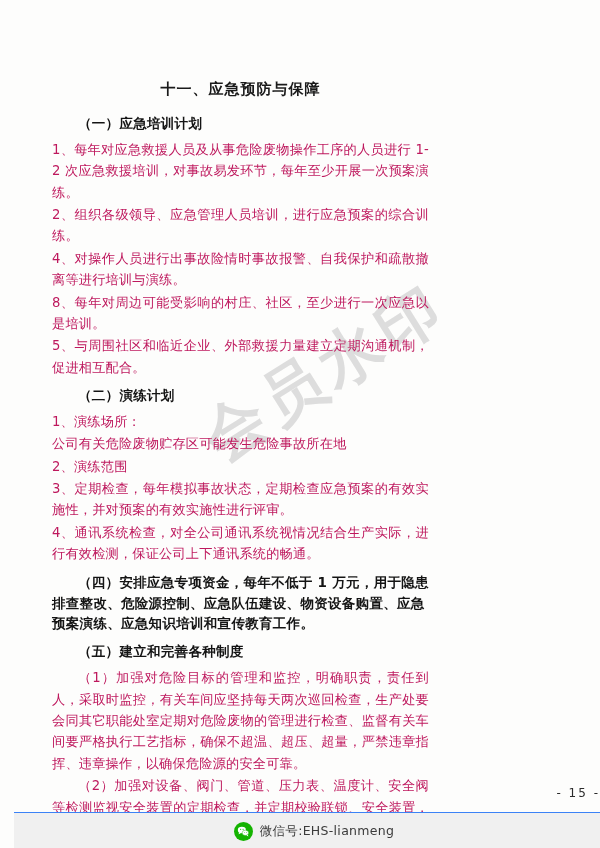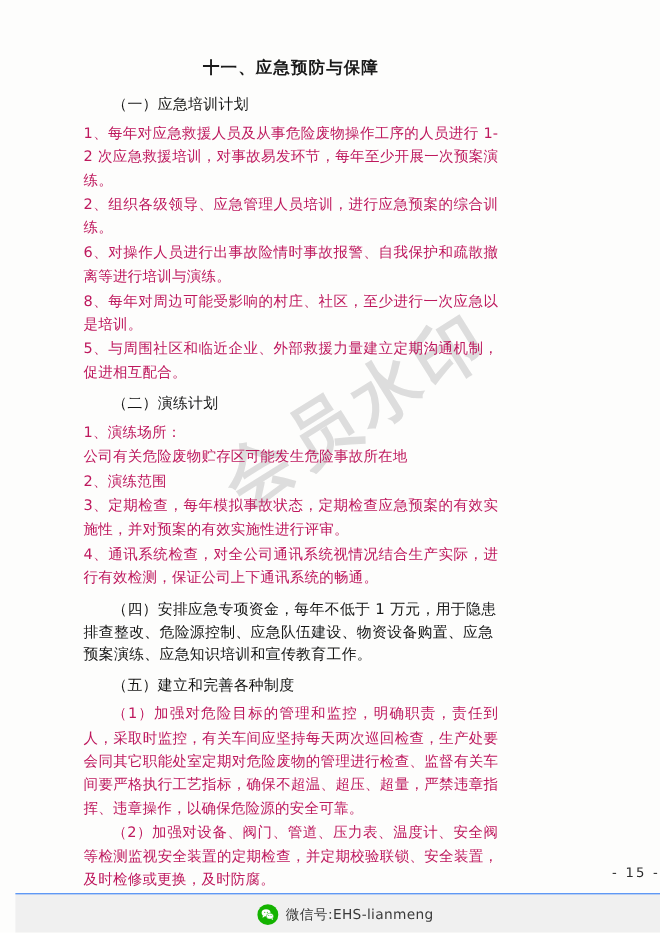--- a/index.html
+++ b/index.html
@@ -19,37 +19,36 @@
     width: 600px;
     height: 848px;
     background: #fdfdfc;
     overflow: hidden;
   }
   .doc-body {
     position: absolute;
     left: 0;
     top: 0;
     width: 481px;
-    padding: 44px 52px 0 52px;
+    padding: 72px 52px 0 52px;
     box-sizing: border-box;
     z-index: 2;
-    margin-left: 24px;
   }
   .doc-title {
     text-align: center;
     font-size: 15px;
     font-weight: bold;
     color: #1a1a1a;
     letter-spacing: 1px;
     margin: 8px 0 14px 0;
     font-family: "DejaVu Sans", "Liberation Sans", sans-serif;
   }
   .sec-head {
     font-size: 13.5px;
-    font-weight: normal;
+    font-weight: bold;
     color: #141414;
     margin: 7px 0 5px 0;
     text-indent: 26px;
     line-height: 1.55;
     letter-spacing: 0.3px;
   }
   .para {
     font-size: 13.2px;
     color: #be185d;
     line-height: 1.62;
@@ -128,21 +127,21 @@
 
   <div class="watermark">会员水印</div>
 
   <div class="doc-body">
 
     <div class="doc-title">十一、应急预防与保障</div>
 
     <div class="sec-head">（一）应急培训计划</div>
     <div class="para">1、每年对应急救援人员及从事危险废物操作工序的人员进行 1-2 次应急救援培训，对事故易发环节，每年至少开展一次预案演练。</div>
     <div class="para">2、组织各级领导、应急管理人员培训，进行应急预案的综合训练。</div>
-    <div class="para">6、对操作人员进行出事故险情时事故报警、自我保护和疏散撤离等进行培训与演练。</div>
+    <div class="para">4、对操作人员进行出事故险情时事故报警、自我保护和疏散撤离等进行培训与演练。</div>
     <div class="para">8、每年对周边可能受影响的村庄、社区，至少进行一次应急以是培训。</div>
     <div class="para">5、与周围社区和临近企业、外部救援力量建立定期沟通机制，促进相互配合。</div>
 
     <div class="sec-head">（二）演练计划</div>
     <div class="para">1、演练场所：</div>
     <div class="para">公司有关危险废物贮存区可能发生危险事故所在地</div>
     <div class="para">2、演练范围</div>
     <div class="para">3、定期检查，每年模拟事故状态，定期检查应急预案的有效实施性，并对预案的有效实施性进行评审。</div>
     <div class="para">4、通讯系统检查，对全公司通讯系统视情况结合生产实际，进行有效检测，保证公司上下通讯系统的畅通。</div>
 

